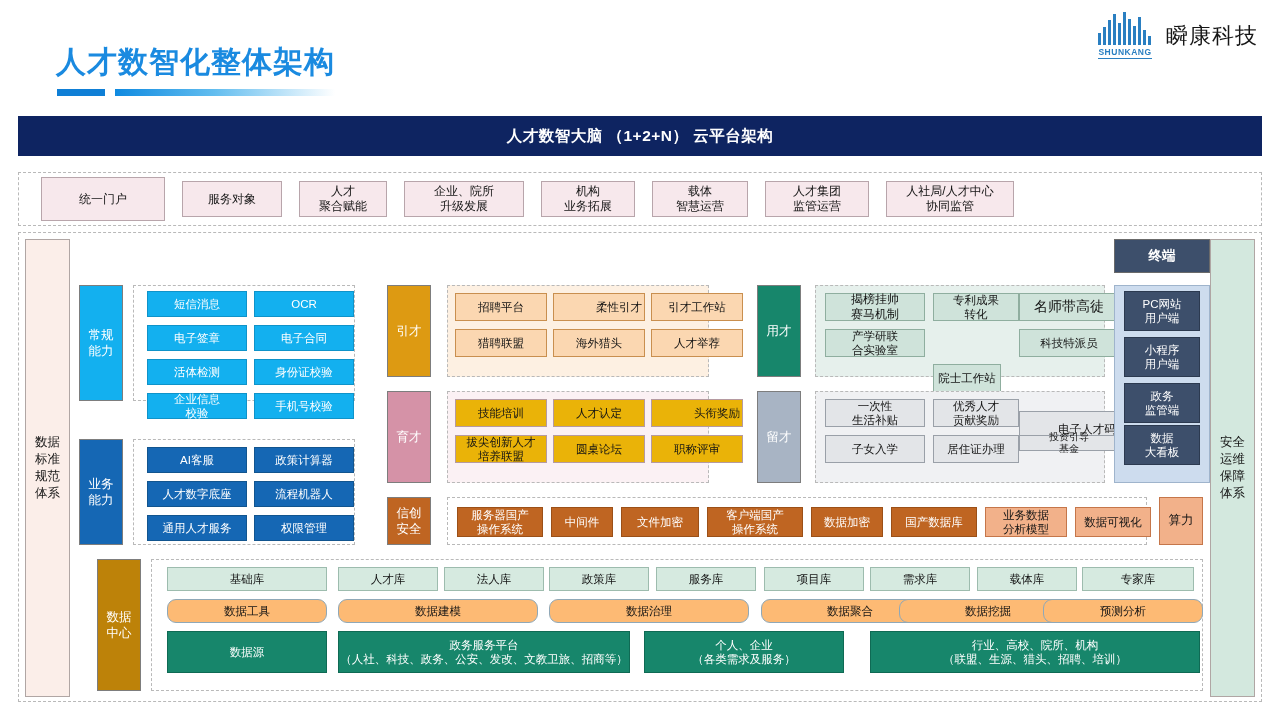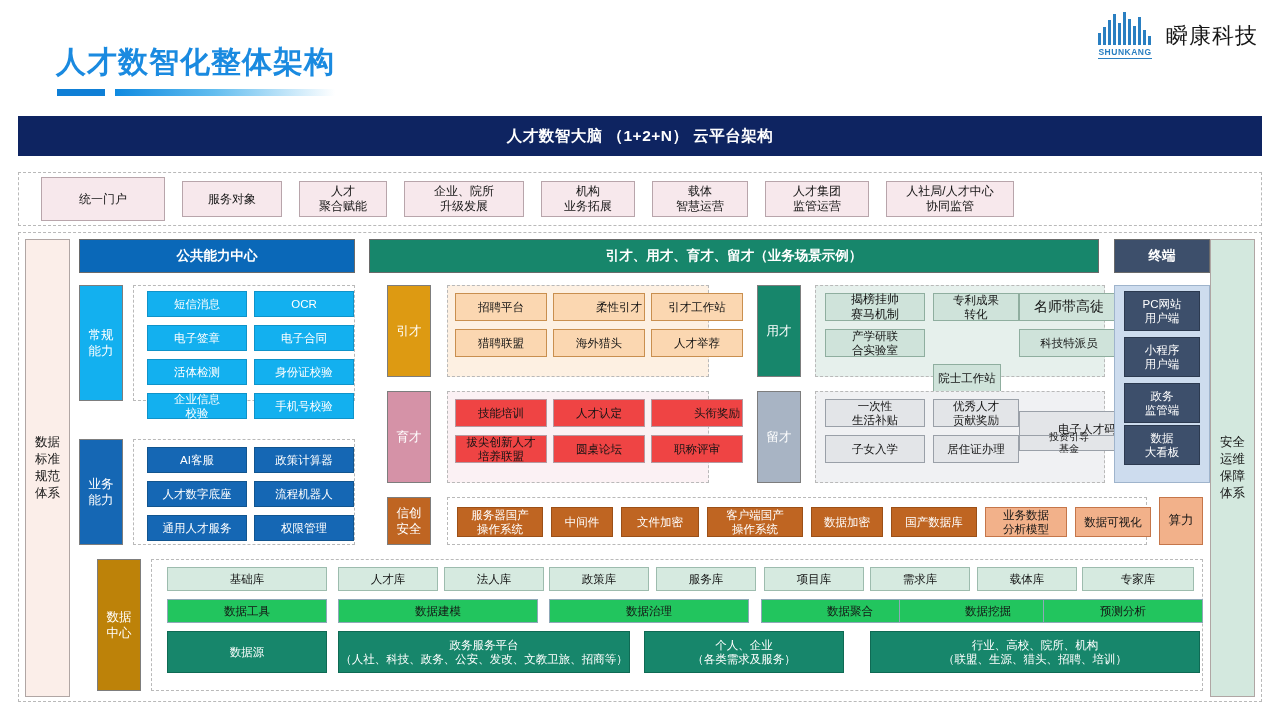--- a/index.html
+++ b/index.html
@@ -89,29 +89,29 @@
 
   
   .tile.blue-l { background: #13b0ef; color: #fff; border-color: #0f93c9; }
   .tile.blue-d { background: #1567b4; color: #fff; border-color: #12558f; }
 
   
   .tile.orange { background: #fbd7b1; color: #141414; border-color: #c98f4f; }
   
   .tile.teal   { background: #cfe3da; color: #141414; border-color: #8fae9f; }
   
-  .tile.pink   { background: #ef4444; color: #141414; border-color: #b59aa1; }
+  .tile.pink   { background: #eab308; color: #141414; border-color: #b59aa1; }
   
   .tile.grayb  { background: #e3e5e8; color: #141414; border-color: #9aa0a8; }
   
   .tile.brown  { background: #bf6522; color: #fff; border-color: #9b5018; }
   .tile.brown2 { background: #f2b18a; color: #141414; border-color: #c5764a; }
   
   .tile.mint   { background: #d6eae0; color: #141414; border-color: #9dbcae; }
-  .tile.steel  { background: #22c55e; color: #141414; border-color: #8fa8b8; }
+  .tile.steel  { background: #fdba74; color: #141414; border-color: #8fa8b8; border-radius: 9px; }
   .tile.green  { background: #17866b; color: #fff; border-color: #0f6a54; }
   
   .tile.navy   { background: #3d4f6b; color: #fff; border-color: #2c3a50; }
 
   .tile.stack { flex-direction: column; }
 </style>
 </head>
 <body>
 
 <div class="page-title">人才数智化整体架构</div>
@@ -165,22 +165,20 @@
     </div>
   <div class="vband" id="band-right">
       <div>
         <div>安全</div>
         <div>运维</div>
         <div>保障</div>
         <div>体系</div>
       </div>
     </div>
 
-  <div class="hdr" id="hdr-public">公共能力中心</div>
-  <div class="hdr" id="hdr-biz">引才、用才、育才、留才（业务场景示例）</div>
   <div class="hdr" id="hdr-term">终端</div>
 
   <div id="dyn">
       <div class="side-label stack" style="left: 60px; top: 52px; width: 44px; height: 116px; background: rgb(19, 176, 239);">常规<br>能力</div>
       <div class="grp" style="left: 114px; top: 52px; width: 222px; height: 116px;"></div>
       <div class="tile stack blue-l" style="left: 128px; top: 58px; width: 100px; height: 26px; font-size: 11.5px;">短信消息</div>
       <div class="tile stack blue-l" style="left: 235px; top: 58px; width: 100px; height: 26px; font-size: 11.5px;">OCR</div>
       <div class="tile stack blue-l" style="left: 128px; top: 92px; width: 100px; height: 26px; font-size: 11.5px;">电子签章</div>
       <div class="tile stack blue-l" style="left: 235px; top: 92px; width: 100px; height: 26px; font-size: 11.5px;">电子合同</div>
       <div class="tile stack blue-l" style="left: 128px; top: 126px; width: 100px; height: 26px; font-size: 11.5px;">活体检测</div>

